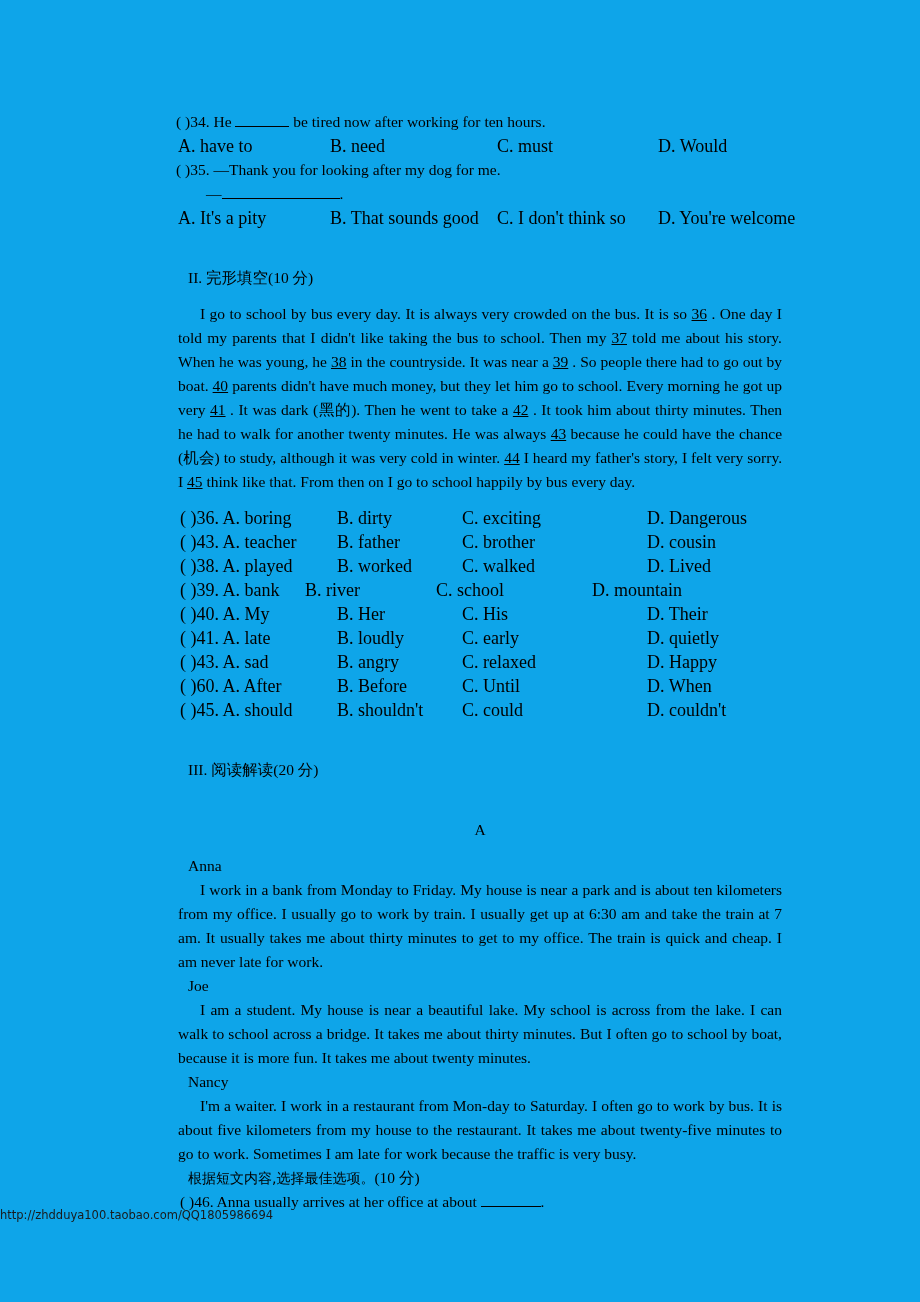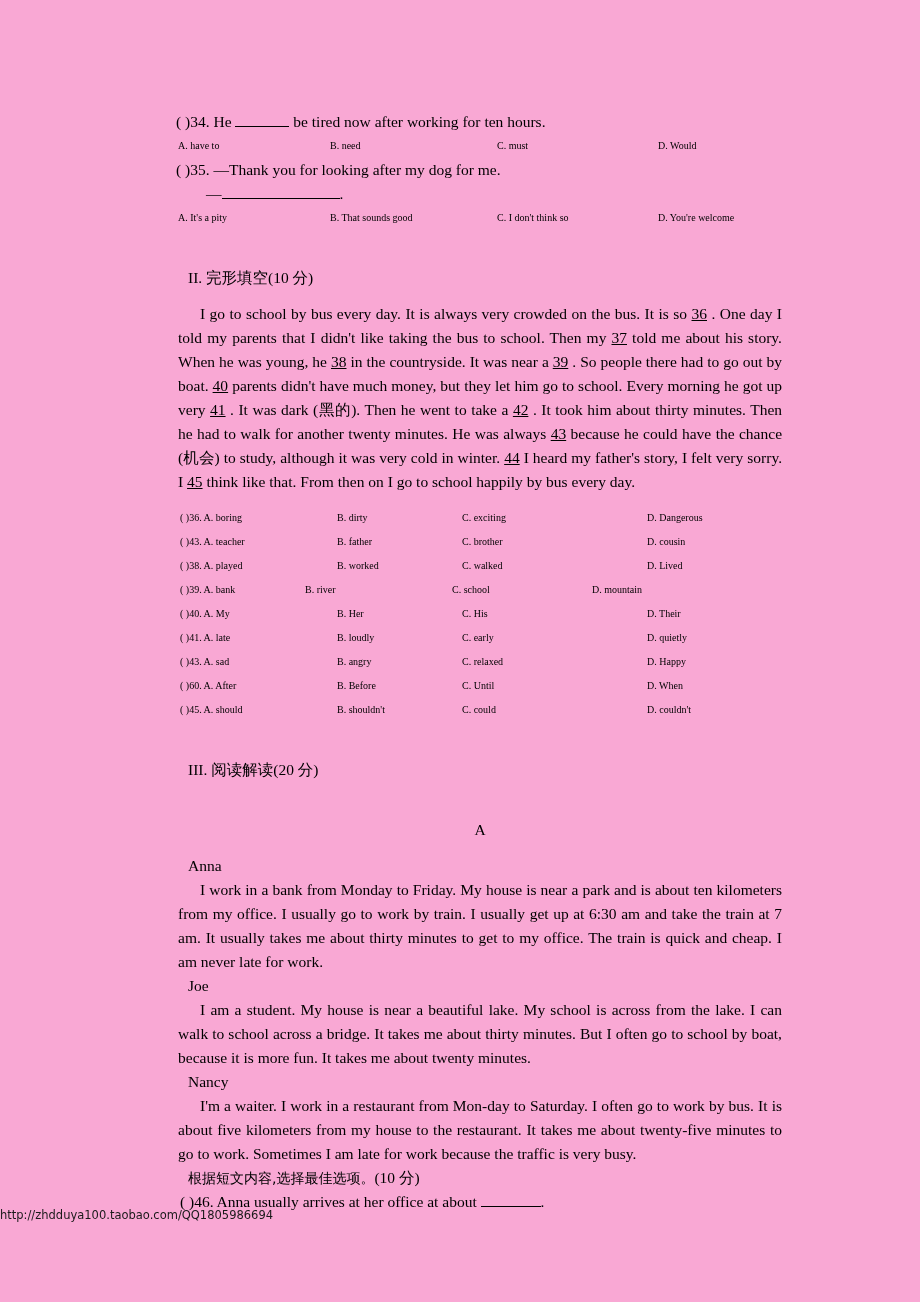--- a/index.html
+++ b/index.html
@@ -10,21 +10,21 @@
   }
   body {
     font-family: "Liberation Serif", "DejaVu Serif", serif;
     color: #000000;
   }
   .page {
     position: relative;
     width: 920px;
     height: 1302px;
     margin: 0 auto;
-    background: #f9a8d4;
+    background: #0ea5e9;
     overflow: hidden;
   }
   .content {
     position: absolute;
     left: 178px;
     top: 110px;
     width: 604px;
   }
 
   
@@ -44,21 +44,21 @@
   .para.full {
     text-align-last: left;
   }
   .gap-sm { height: 12px; }
   .gap-lg { height: 36px; }
 
   
   .optrow {
     position: relative;
     height: 24px;
-    font-size: 10px;
+    font-size: 18px;
     line-height: 24px;
   }
   .optrow > span {
     position: absolute;
     top: 0;
     white-space: nowrap;
   }
   .op-a { left: 0; }
 
   
@@ -69,21 +69,21 @@
   
   .q34 .c-b { left: 152px; }
   .q34 .c-c { left: 319px; }
   .q34 .c-d { left: 480px; }
   .q35 .c-b { left: 152px; }
   .q35 .c-c { left: 319px; }
   .q35 .c-d { left: 480px; }
 
   
   .q39 .c-b { left: 125px; }
-  .q39 .c-c { left: 272px; text-align: center; }
+  .q39 .c-c { left: 256px; text-align: center; }
   .q39 .c-d { left: 412px; }
 
   .stem { margin-left: -2px; }
   .indent-1 { padding-left: 2px; }
 
   
   .blank {
     display: inline-block;
     border-bottom: 1px solid #000;
     height: 0.95em;

